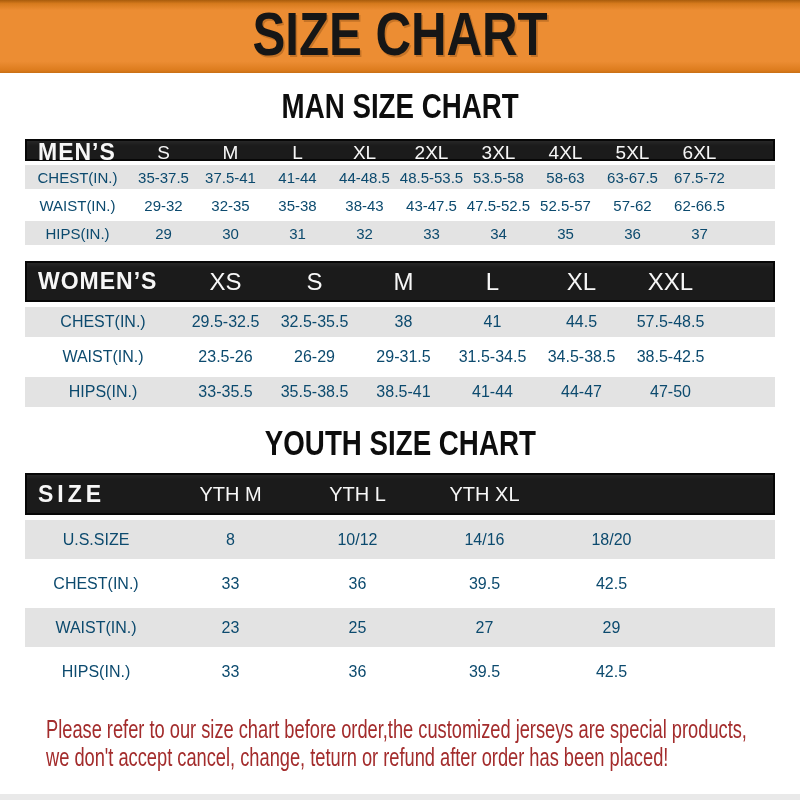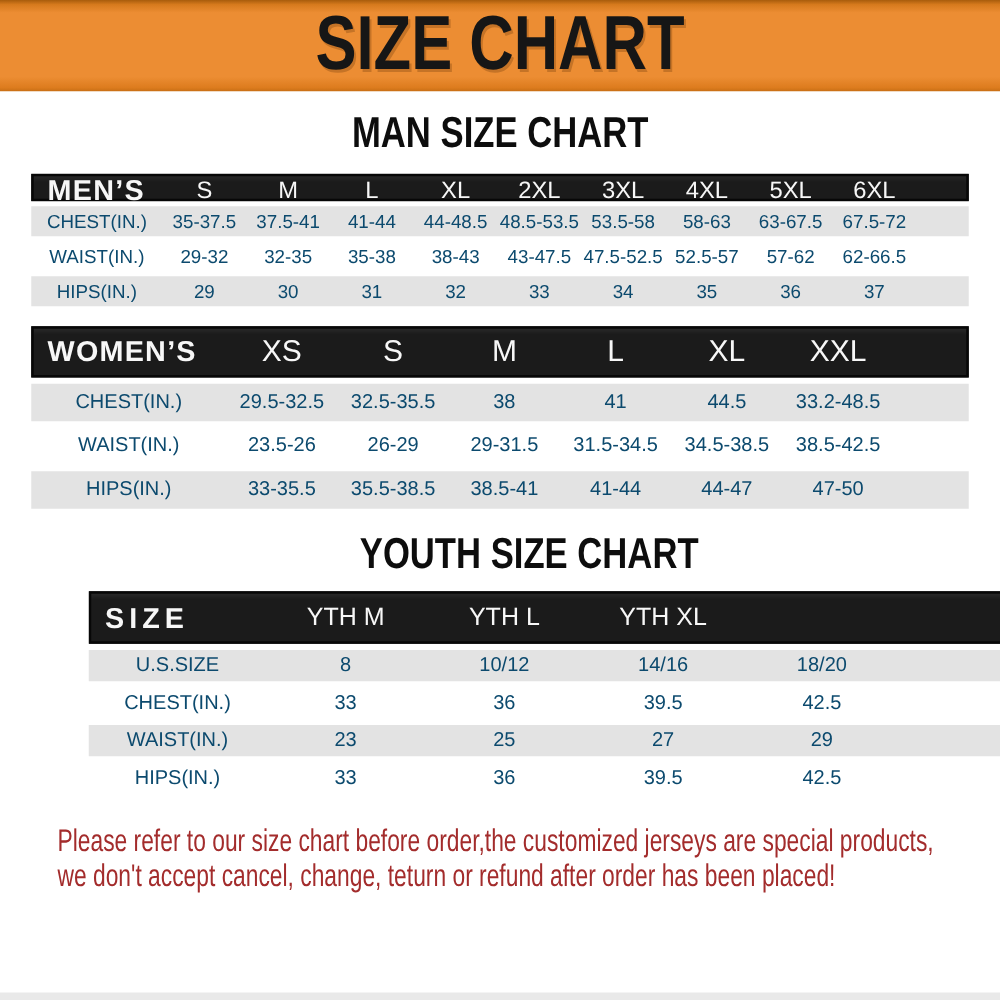--- a/index.html
+++ b/index.html
@@ -31,21 +31,21 @@
   
   .chart-section { text-align: center; }
   .section-heading { margin: 0; height: 36px; line-height: 36px; text-align: center; }
   .heading-text {
     display: inline-block;
     font-size: 33px; font-weight: bold; color: #0d0d0d;
     white-space: nowrap; transform: scale(0.84, 1.05);
   }
   .sec-men   { margin-top: 15px; }
   .sec-women { margin-top: 16px; }
-  .sec-youth { margin-top: 18px; margin-left: 46px; }
+  .sec-youth { margin-top: 18px; }
 
   
   .size-table { margin: 15px 25px 0 25px; width: 750px; text-align: left; }
   .sec-women .size-table, .sec-youth .size-table { margin-top: 12px; }
 
   .trow { display: grid; align-items: center; }
   .sec-men   .trow { grid-template-columns: 105px repeat(9, 67px) 1fr; }
   .sec-women .trow { grid-template-columns: 156px repeat(6, 89px) 1fr; }
   .sec-youth .trow { grid-template-columns: 142px repeat(4, 127px) 1fr; }
 
@@ -65,21 +65,21 @@
   .sec-youth .thead .cell-label { font-size: 23px; letter-spacing: 4px; }
 
   .thead .cell-col { text-align: center; font-weight: normal; }
   .sec-men   .thead .cell-col { font-size: 19px; }
   .sec-women .thead .cell-col { font-size: 24px; }
   .sec-youth .thead .cell-col { font-size: 20px; }
 
   .trow.data { color: #0c4a6e; }
   .sec-men   .trow.data { height: 24px; margin-top: 4px; font-size: 15px; }
   .sec-women .trow.data { height: 30px; margin-top: 5px; font-size: 16px; }
-  .sec-youth .trow.data { height: 25px; margin-top: 5px; font-size: 16px; }
+  .sec-youth .trow.data { height: 39px; margin-top: 5px; font-size: 16px; }
   .trow.data.stripe { background: #e3e3e3; }
   .trow.data .cell-label, .trow.data .cell-col { text-align: center; white-space: nowrap; }
 
   
   .notice { margin-top: 24px; padding-left: 46px; }
   .notice-line {
     margin: 0; height: 28px; line-height: 28px;
     font-size: 25px; color: #a32c2c;
     white-space: nowrap;
     transform: scale(0.73, 1); transform-origin: left center;
@@ -167,21 +167,21 @@
           <div class="cell-col">XXL</div>
           <div class="cell-spacer"></div>
         </div>
         <div class="trow data stripe">
           <div class="cell-label">CHEST(IN.)</div>
           <div class="cell-col">29.5-32.5</div>
           <div class="cell-col">32.5-35.5</div>
           <div class="cell-col">38</div>
           <div class="cell-col">41</div>
           <div class="cell-col">44.5</div>
-          <div class="cell-col">33.2-48.5</div>
+          <div class="cell-col">57.5-48.5</div>
           <div class="cell-spacer"></div>
         </div>
         <div class="trow data">
           <div class="cell-label">WAIST(IN.)</div>
           <div class="cell-col">23.5-26</div>
           <div class="cell-col">26-29</div>
           <div class="cell-col">29-31.5</div>
           <div class="cell-col">31.5-34.5</div>
           <div class="cell-col">34.5-38.5</div>
           <div class="cell-col">38.5-42.5</div>

